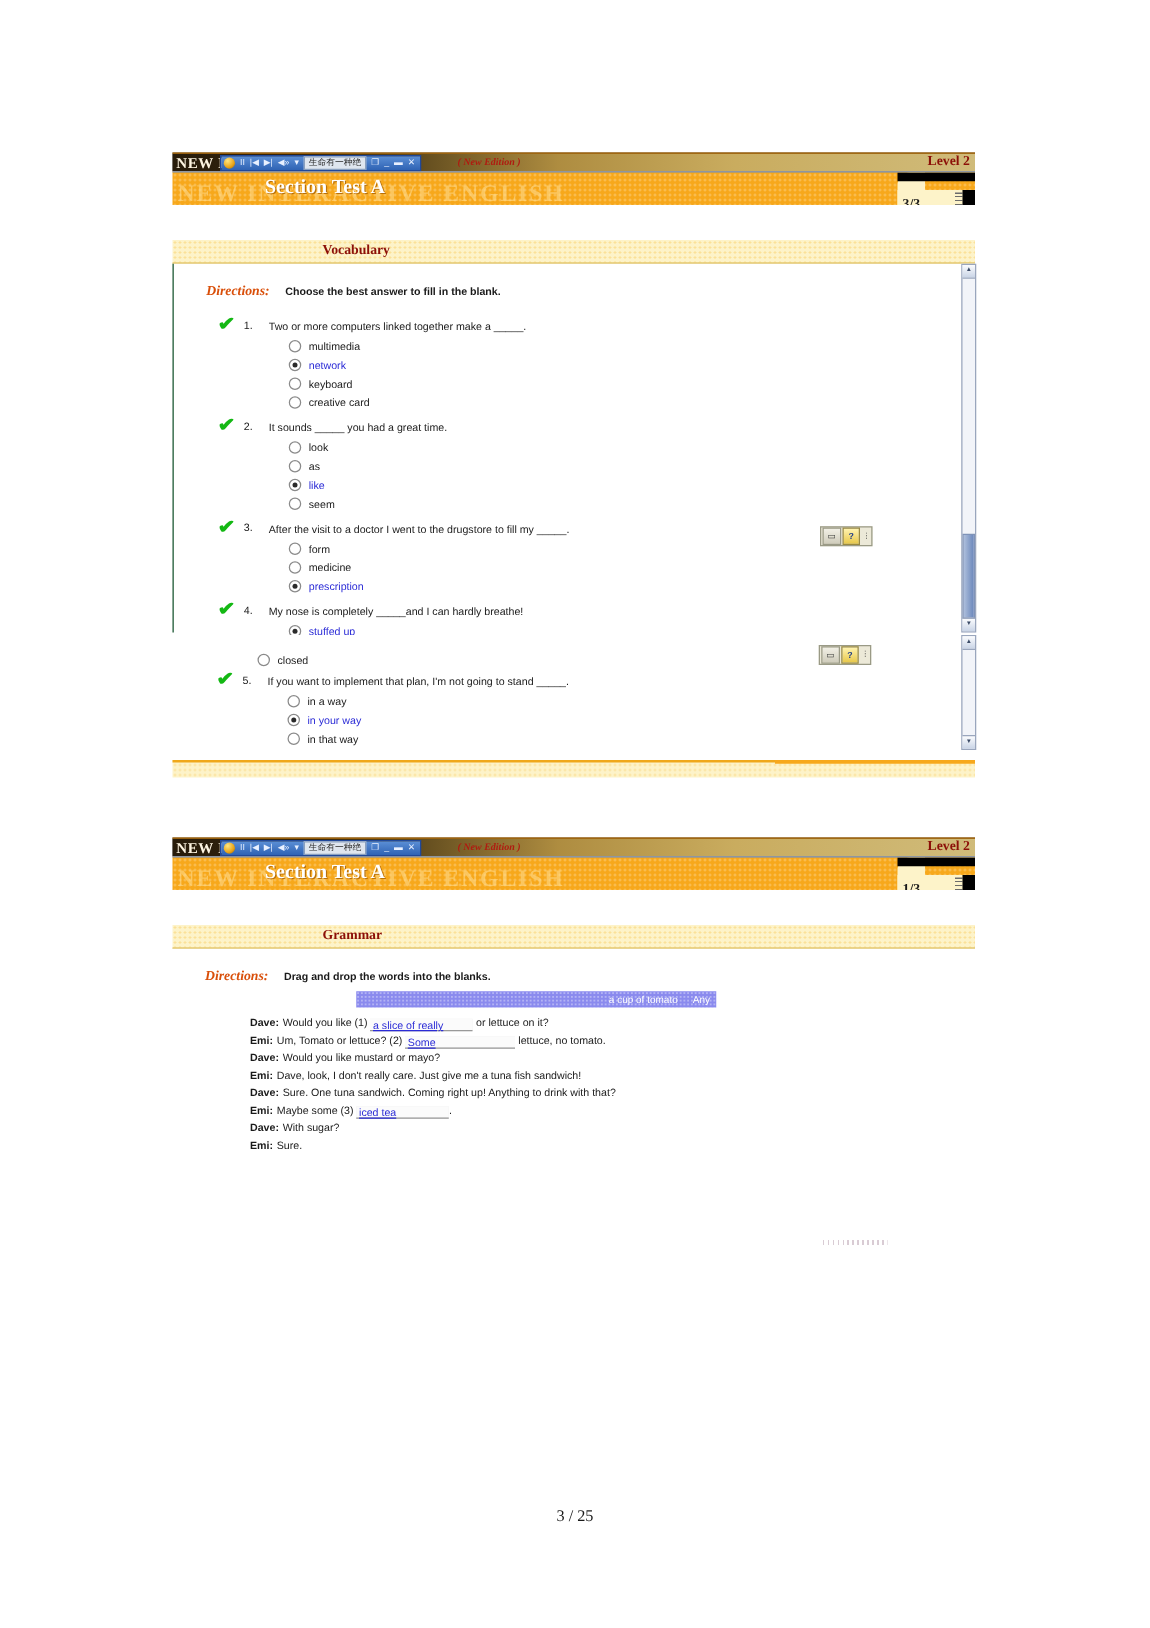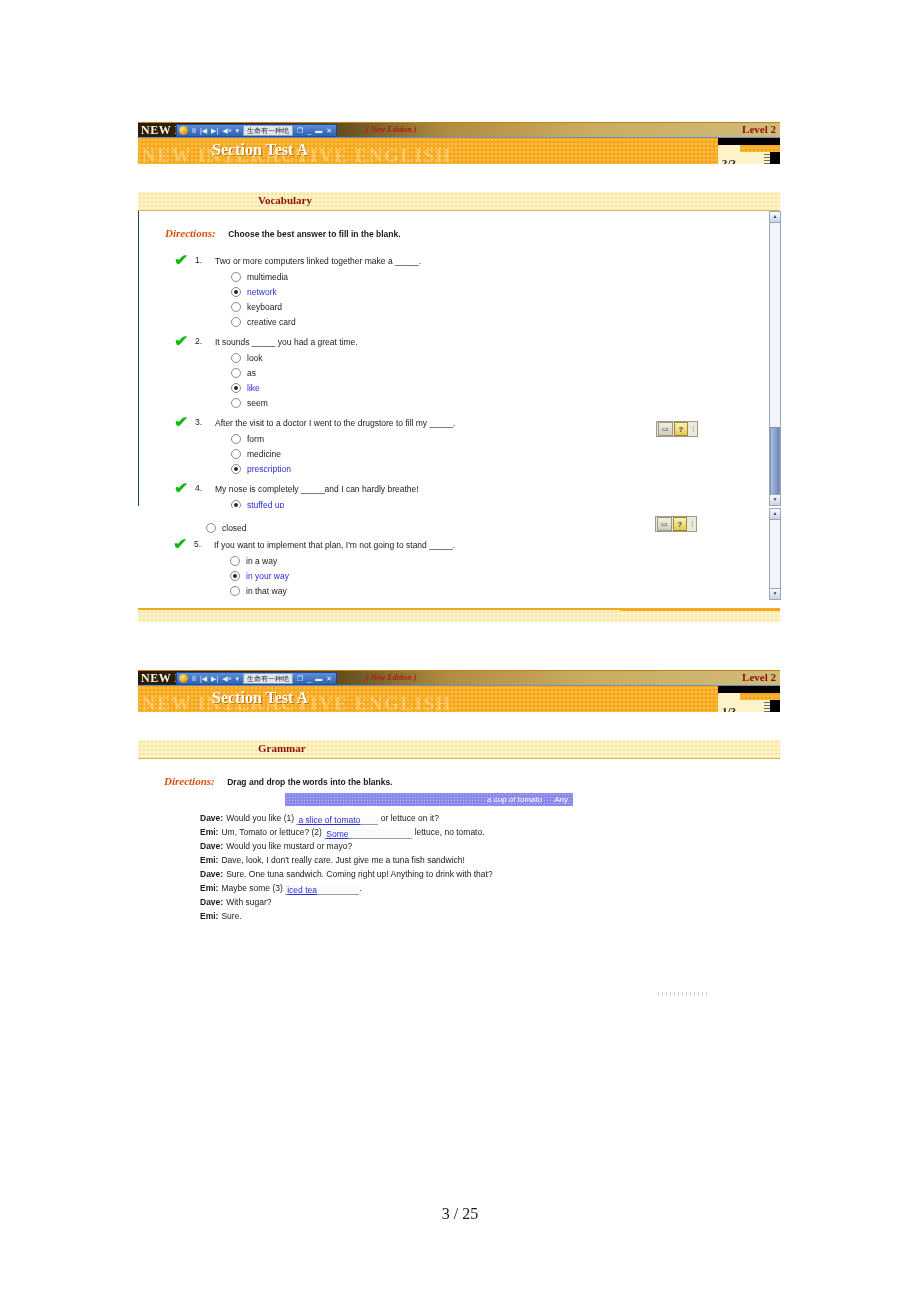--- a/index.html
+++ b/index.html
@@ -420,21 +420,21 @@
     background-image: repeating-linear-gradient(to right, #c9b6c2 0 1px, transparent 1px 4px);
     opacity: .7;
   }
 
   .pagefooter {
     position: absolute;
     left: 0; right: 0;
     top: 1205px;
     text-align: center;
     font-family: "Liberation Serif", serif;
-    font-size: 16px;
+    font-size: 13px;
     color: #1a1a1a;
   }
 </style>
 </head>
 <body>
 
 <div class="panel" style="top:122px;">
 
   <div class="titlebar">
     <div class="brandstrip"></div>
@@ -675,21 +675,21 @@
 
     <div class="dialogue">
 
       <div class="wordbank">
         <span class="chip">a cup of tomato</span>
         <span class="chip">Any</span>
       </div>
 
       <div class="dline">
         <span class="spk">Dave:</span><span>Would you like (1)</span>
-        <span class="blank b1"><span class="fill">a slice of tomato</span></span>
+        <span class="blank b1"><span class="fill">a slice of really</span></span>
         <span>or lettuce on it?</span>
       </div>
 
       <div class="dline">
         <span class="spk">Emi:</span><span>Um, Tomato or lettuce? (2)</span>
         <span class="blank b2"><span class="fill">Some</span></span>
         <span>lettuce, no tomato.</span>
       </div>
 
       <div class="dline">

